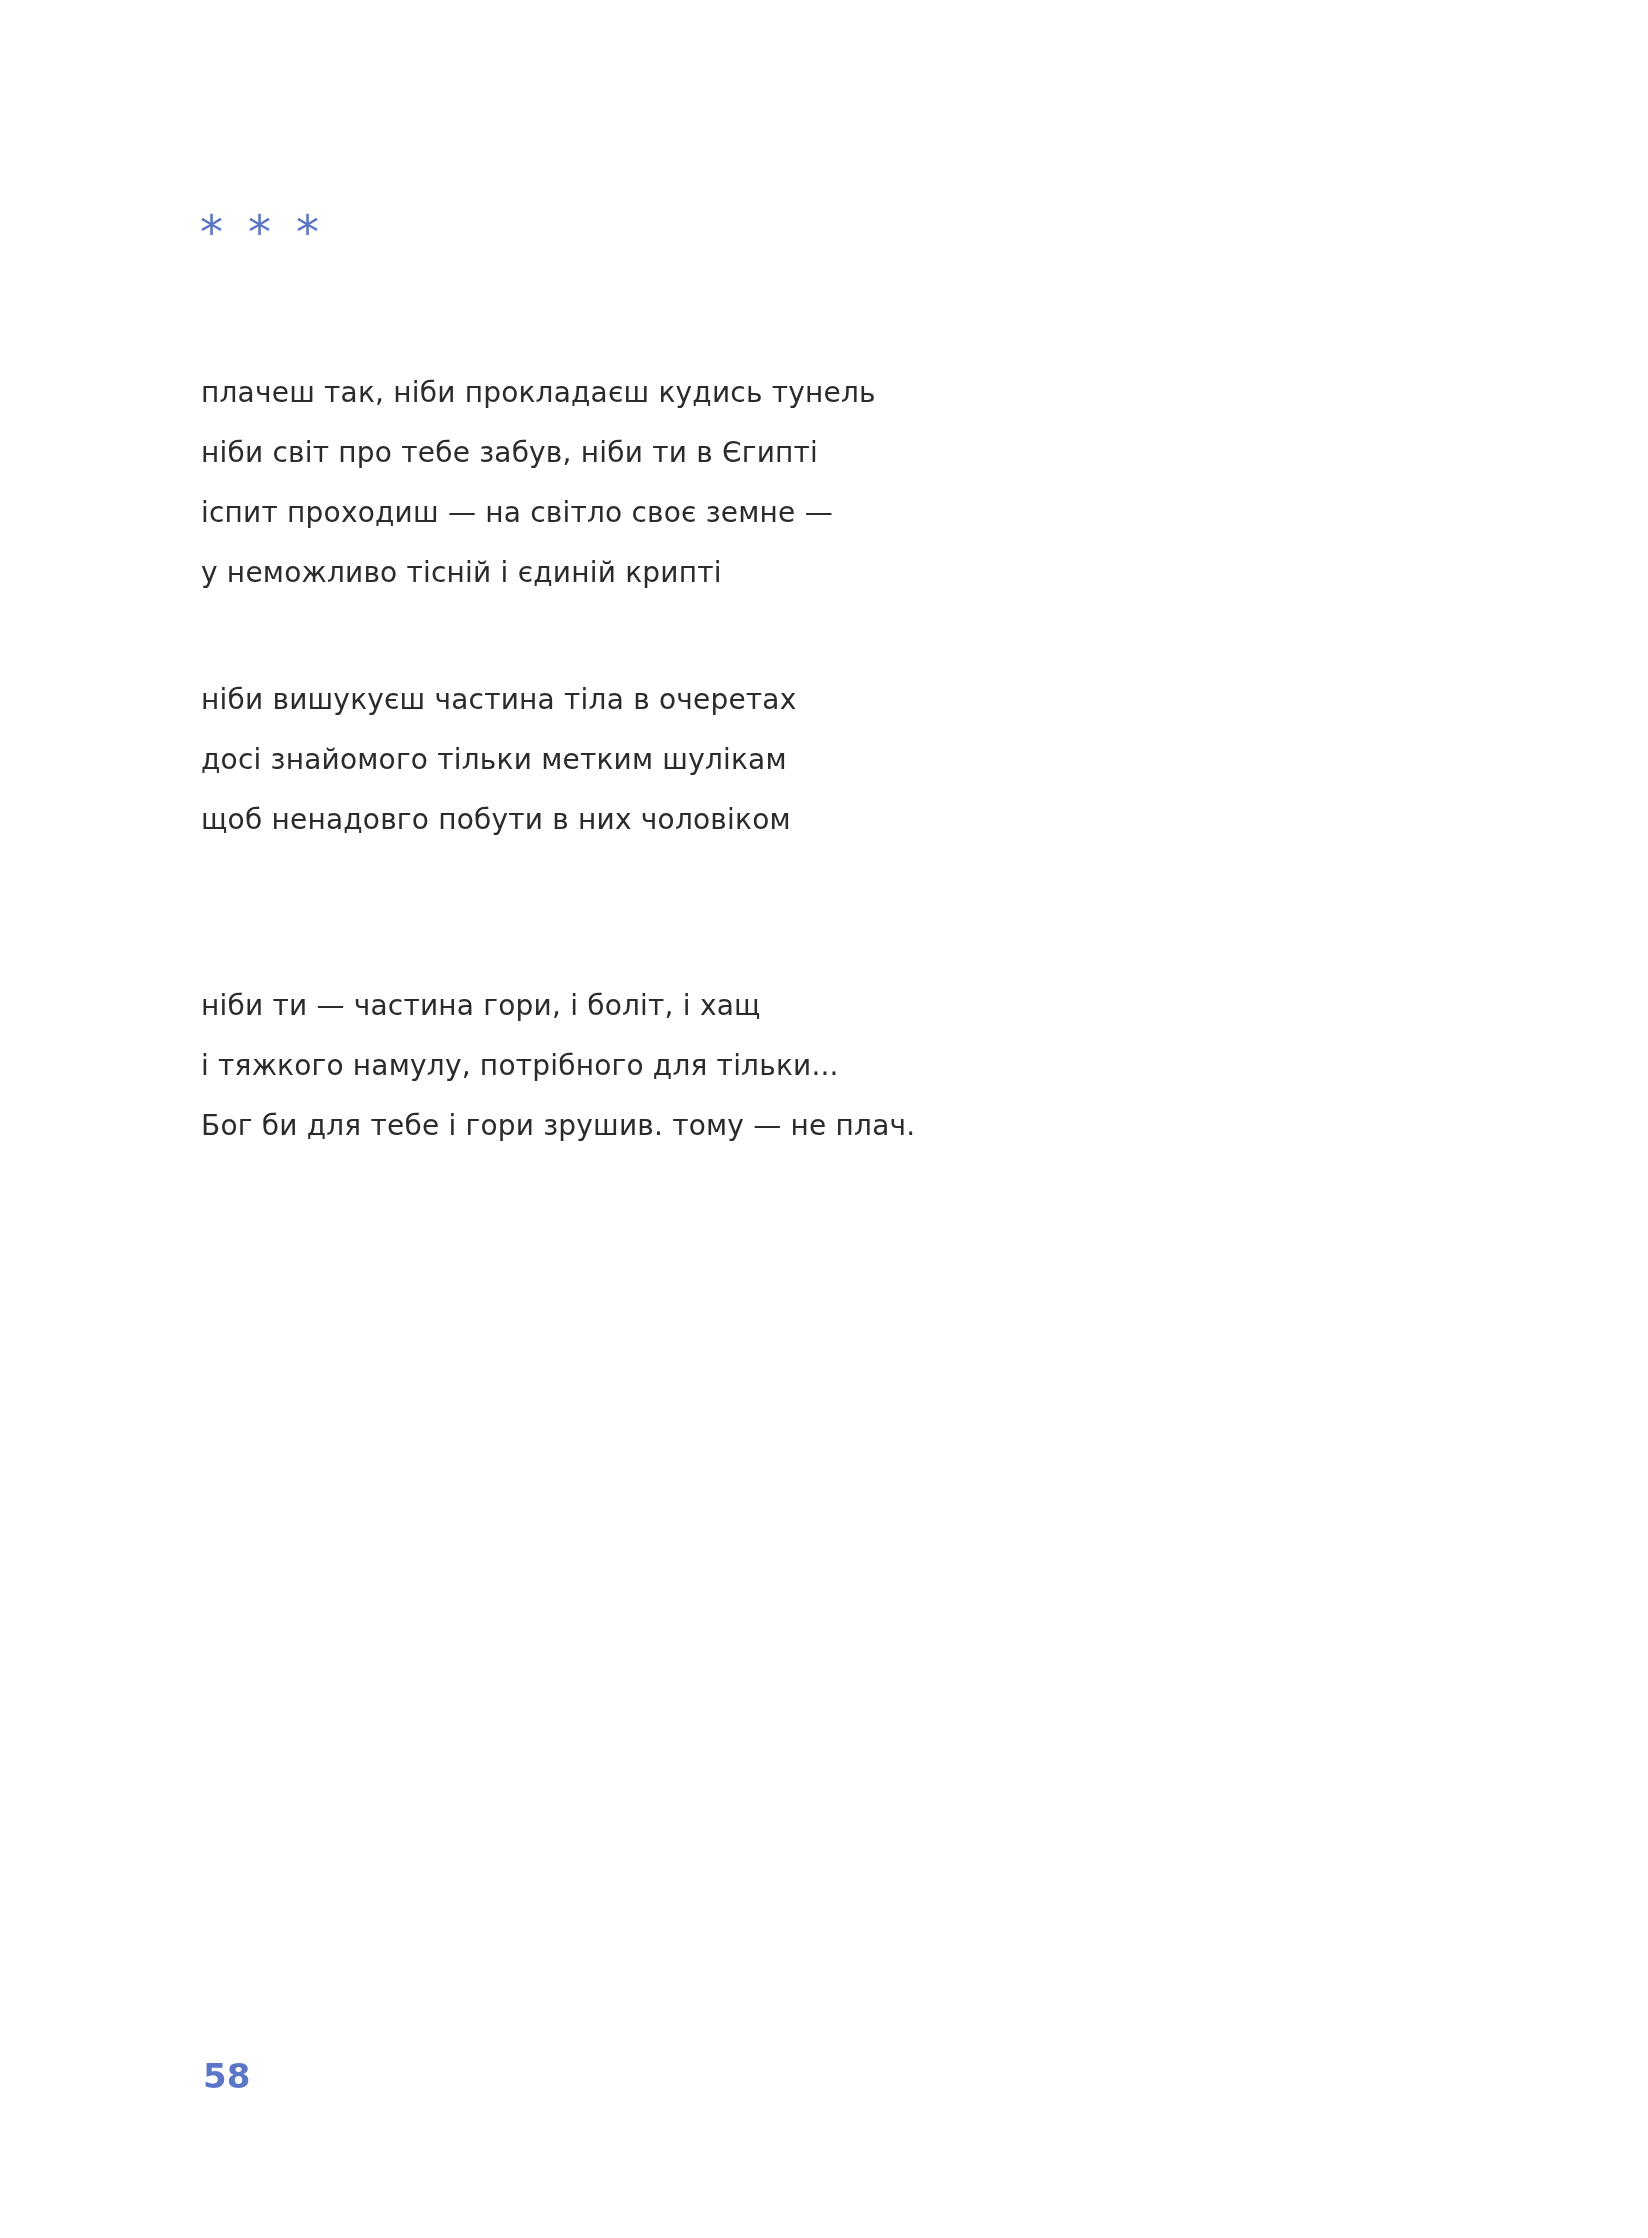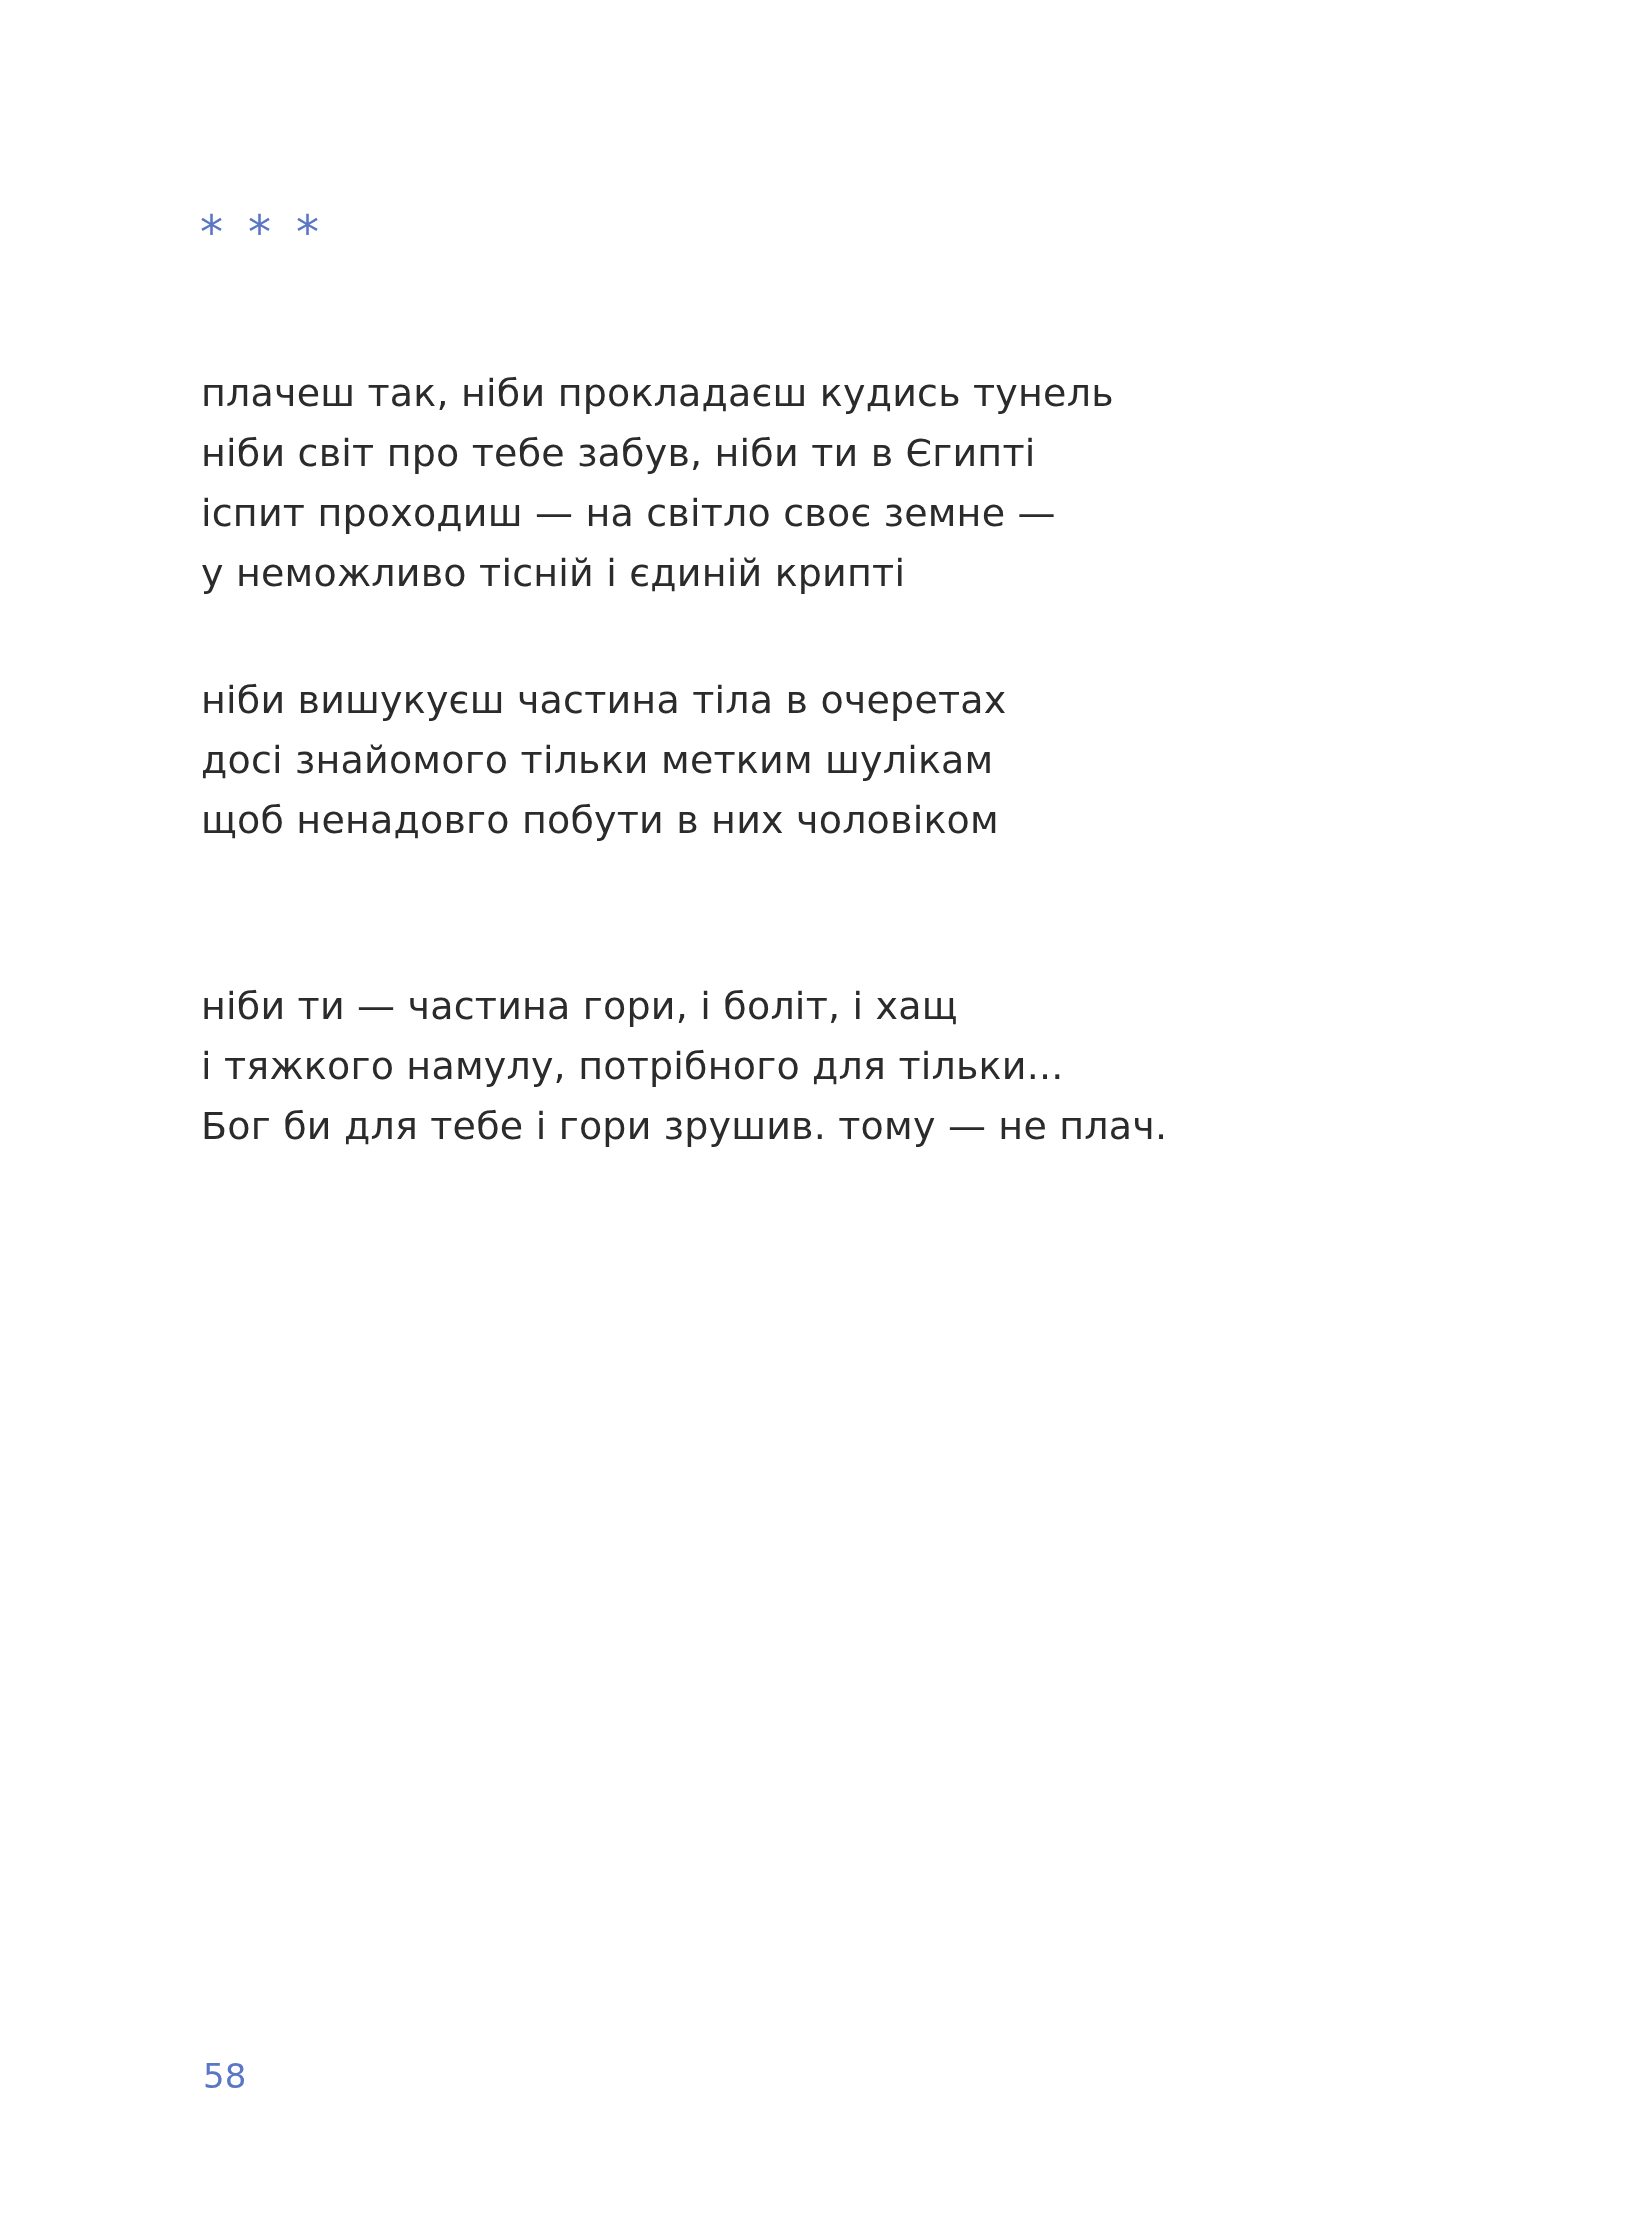--- a/index.html
+++ b/index.html
@@ -23,41 +23,41 @@
       font-size: 46px;
       line-height: 46px;
       letter-spacing: 5.2px;
       font-weight: 400;
     }
     .stanza {
       position: absolute;
       left: 201px;
       margin: 0;
       color: var(--text-color, #2b2b2b);
-      font-size: 38px;
+      font-size: 28px;
       line-height: 60px;
       font-weight: 400;
       letter-spacing: 0.2px;
       white-space: nowrap;
     }
     .stanza-1 { top: 363px; }
     .stanza-2 { top: 670px; }
     .stanza-3 { top: 976px; }
     .stanza p {
       margin: 0;
       padding: 0;
     }
     .page-number {
       position: absolute;
       left: 203px;
       top: 2056px;
       color: var(--accent-color, #5b76c6);
       font-size: 34px;
       line-height: 41px;
-      font-weight: 400;
+      font-weight: 700;
     }
   </style>
 </head>
 <body>
 
 <div class="page" style="--accent-color: #5b76c6; --text-color: #2b2b2b; --bg-color: #ffffff;">
 
   <div class="separator">* * *</div>
 
   <div>

